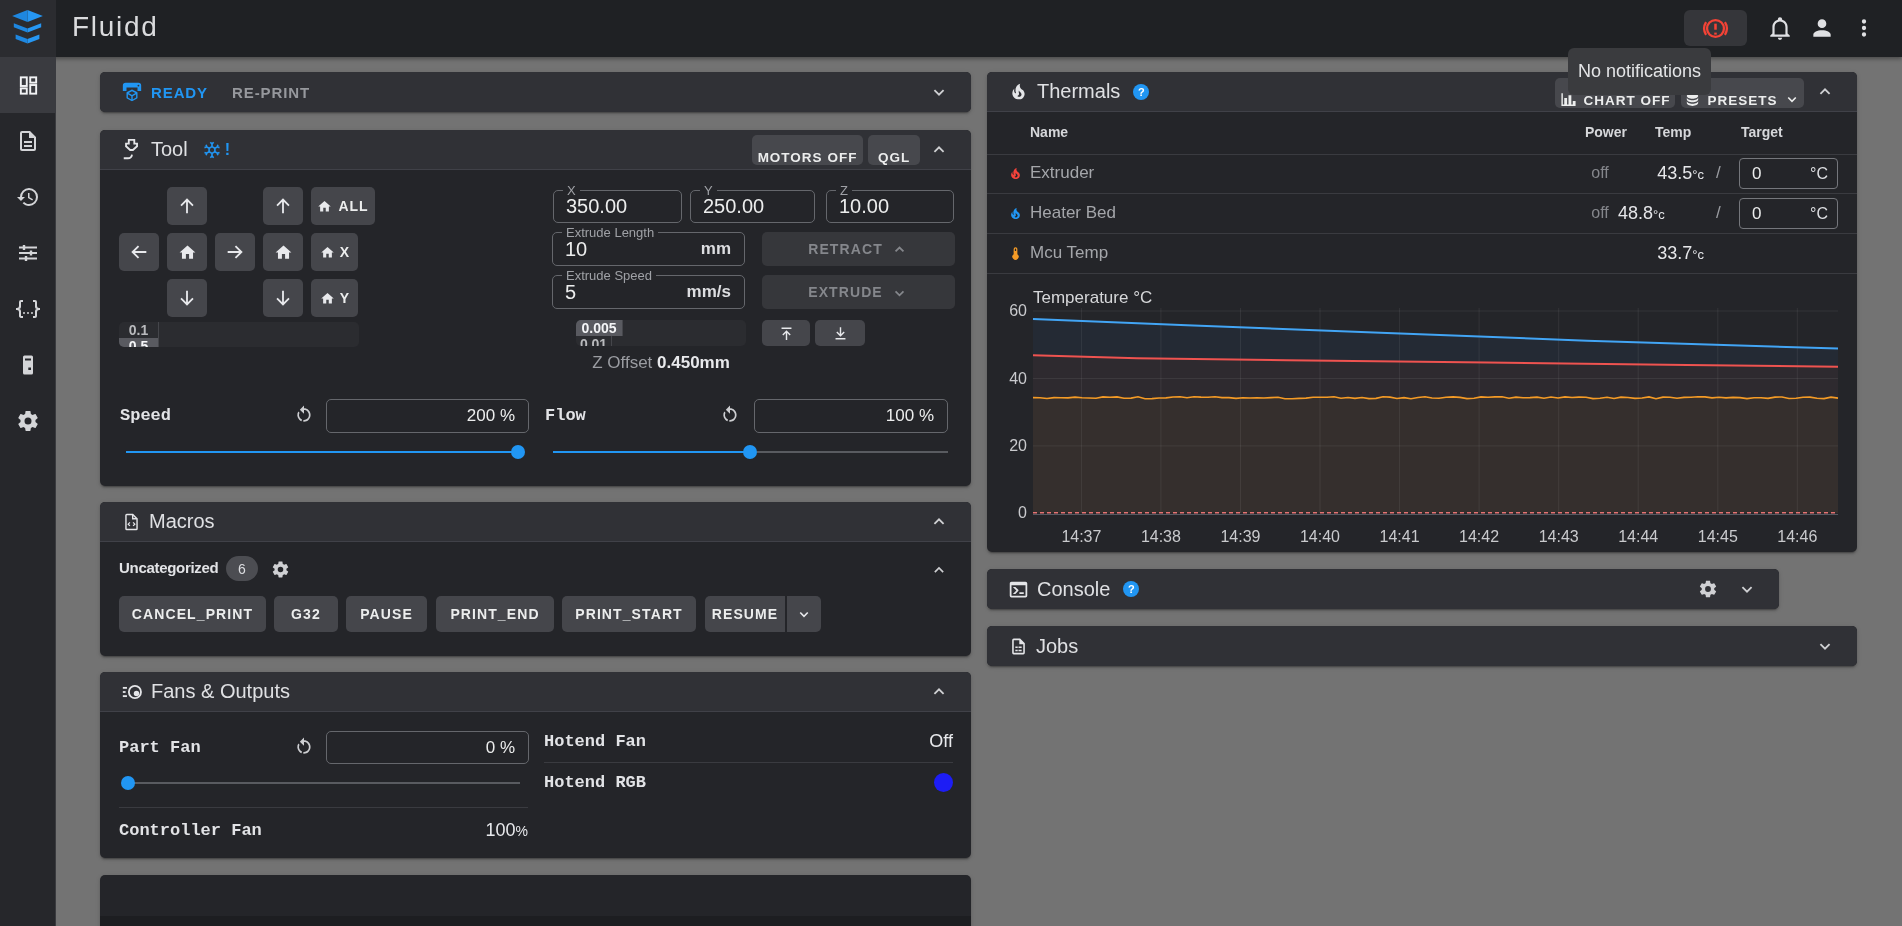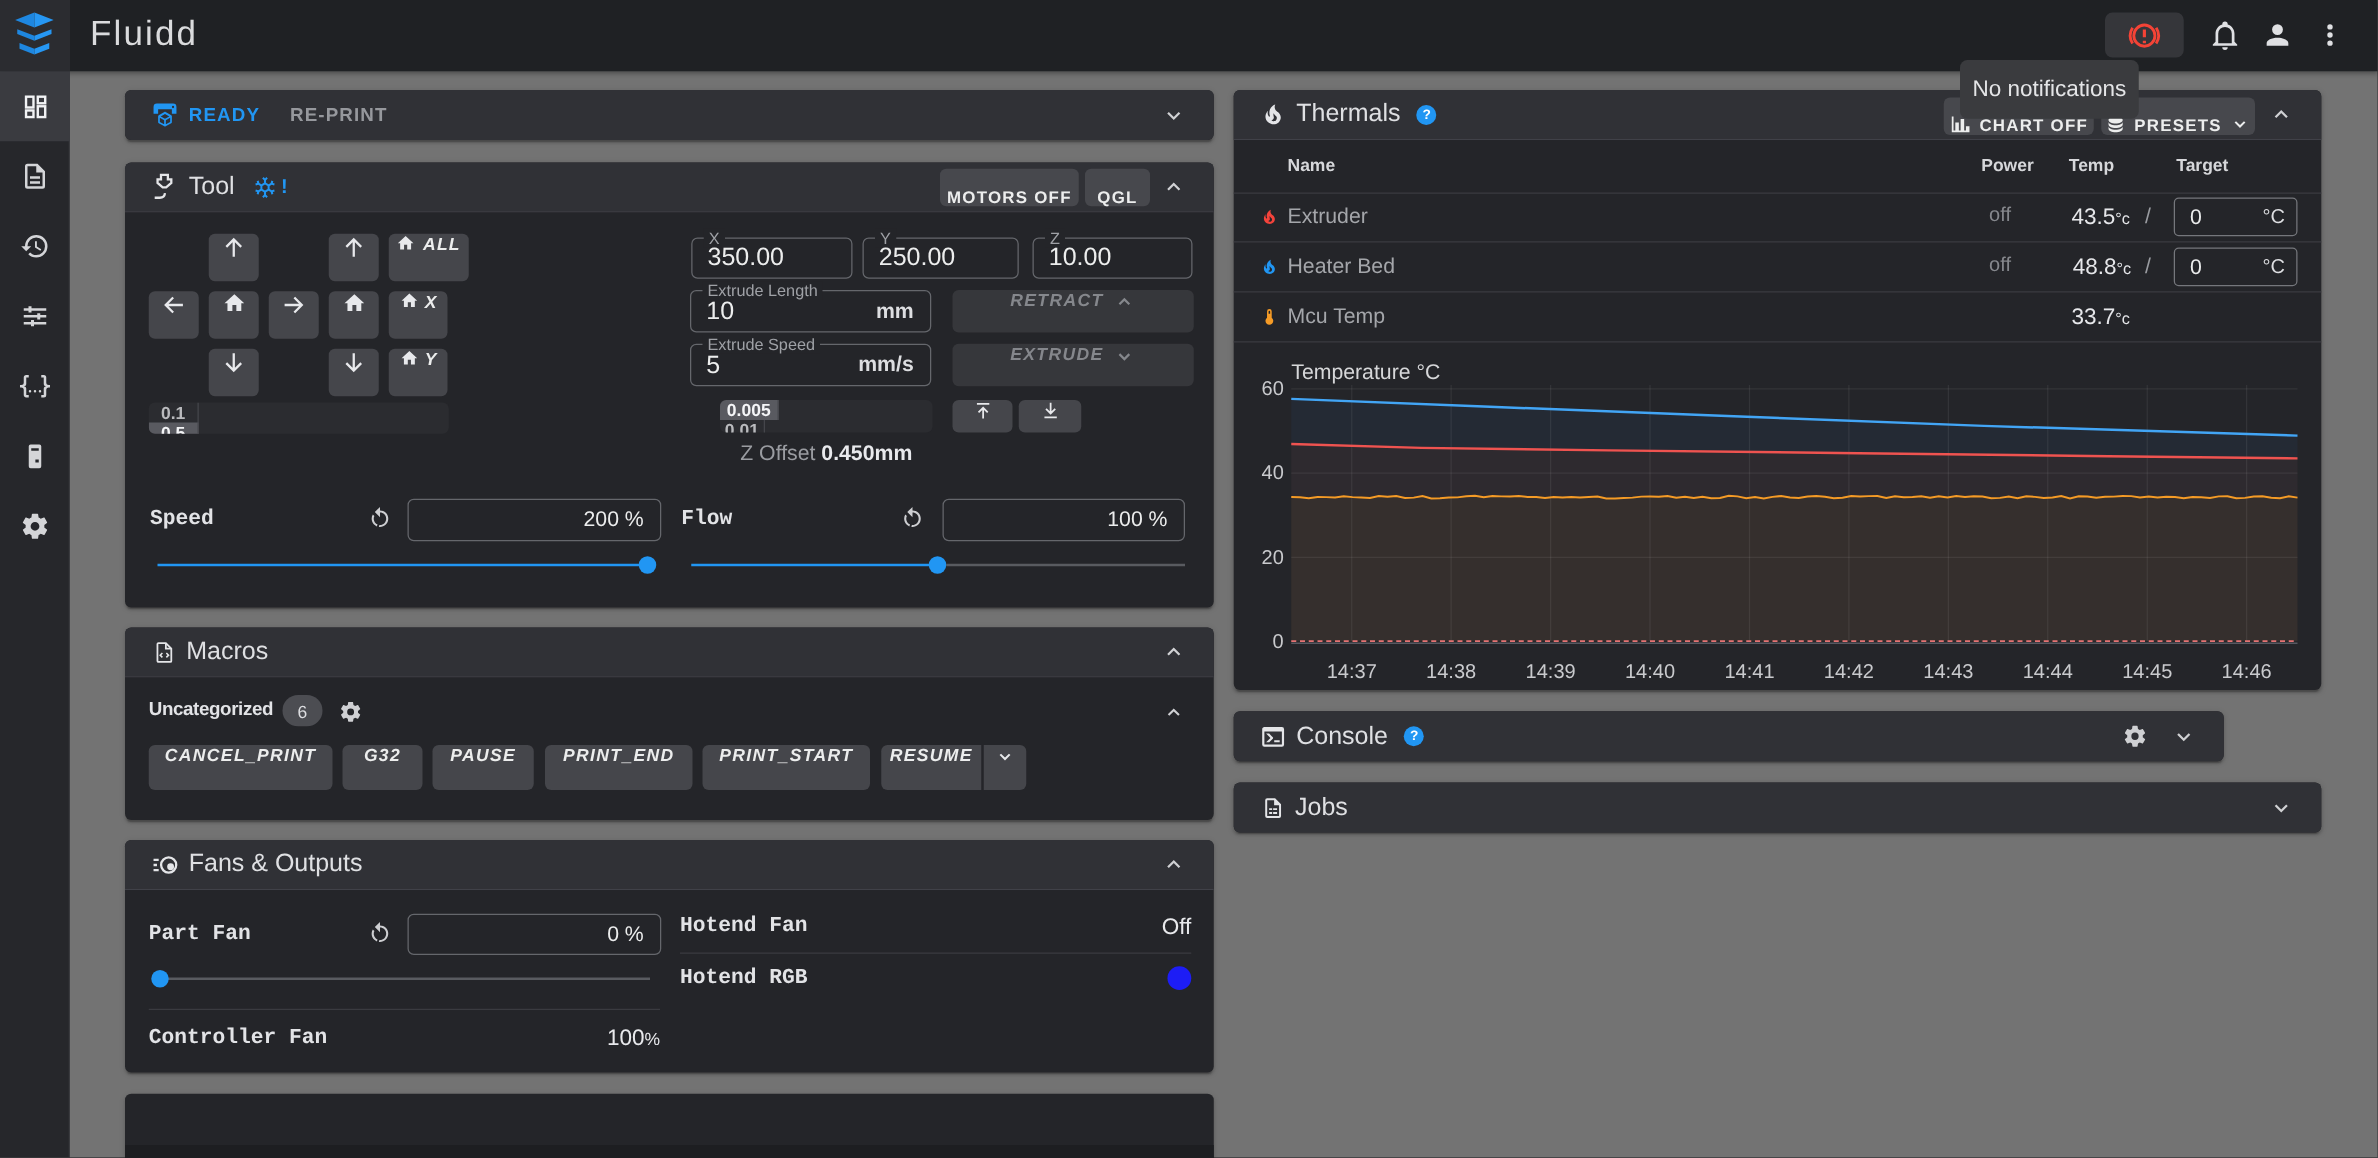--- a/index.html
+++ b/index.html
@@ -14,21 +14,21 @@
 #title { position:absolute; left:72px; top:11px; font-size:28px; color:#dadbdd; letter-spacing:1.7px; z-index:32; }
 .tbicon { position:absolute; top:10px; width:36px; height:36px; display:flex; align-items:center; justify-content:center; color:#dfe0e3; z-index:32; }
 #estop { position:absolute; left:1684px; top:10px; width:63px; height:36px; background:#35363a; border-radius:6px; display:flex; align-items:center; justify-content:center; color:#f44336; z-index:32; }
 
 .panel { position:absolute; background:#242529; border-radius:5px; box-shadow:0 3px 1px -2px rgba(0,0,0,.2),0 2px 2px 0 rgba(0,0,0,.14),0 1px 5px 0 rgba(0,0,0,.12); }
 .phead { position:absolute; left:0; top:0; right:0; height:40px; background:#303136; border-radius:5px 5px 0 0; border-bottom:1px solid #404148; display:flex; align-items:center; padding:0 12px; color:#e3e4e7; }
 .phead.only { border-radius:5px; border-bottom:none; height:100%; }
 .ptitle { font-size:20px; color:#dfe0e3; margin-left:8px; white-space:nowrap; }
 .hbtn { background:#47484d; border-radius:5px; color:#eceded; font-weight:bold; font-size:13.5px; letter-spacing:1px; display:flex; align-items:flex-end; justify-content:center; height:30px; }
 .qmark { width:16px; height:16px; border-radius:50%; background:#2196f3; color:#fff; font-size:11px; font-weight:bold; display:flex; align-items:center; justify-content:center; margin-left:13px; }
-.btn { position:absolute; background:#45464b; border-radius:5px; color:#eceded; display:flex; align-items:flex-start; justify-content:center;font-style:italic; }
+.btn { position:absolute; background:#45464b; border-radius:5px; color:#eceded; display:flex; align-items:center; justify-content:center; }
 .mbtn { font-weight:bold; font-size:14px; letter-spacing:1.1px; }
 .field { position:absolute; border:1px solid #65676c; border-radius:5px; }
 .field .flabel { position:absolute; top:-8px; left:9px; background:#242529; padding:0 4px; font-size:13px; color:#9fa1a6; line-height:15px; }
 .fval { position:absolute; left:12px; top:0; bottom:0; display:flex; align-items:center; font-size:20px; color:#eceded; }
 .fsuf { position:absolute; right:13px; top:0; bottom:0; display:flex; align-items:center; font-size:17px; font-weight:bold; color:#dddee1; }
 .seg { position:absolute; display:flex; background:#2b2c30; border-radius:5px; overflow:hidden;flex-direction:column; }
 .seg div { display:flex; align-items:center; justify-content:center; font-weight:bold; font-size:14px; color:#b9babd; border-right:1px solid #45464b; }
 .seg div:last-child { border-right:none; }
 .seg div.sel { background:#595a60; color:#f4f5f7; }
 .blab { font-weight:bold; font-size:17px; color:#e2e3e6; position:absolute;font-family:Liberation Mono, monospace; }
@@ -403,21 +403,21 @@
   <div class="field" style="left:752px;top:86px;width:99px;height:31px;border-color:#75777c;border-radius:4px">
         <span class="fval" style="font-size:17px">0</span>
         <span class="fsuf" style="font-weight:normal;font-size:16px;right:9px">°C</span>
       </div>
 
   <svg width="15" height="15" viewBox="0 0 24 24" fill="#2196f3" style="position:absolute;left:21px;top:134px">
         <path d="M17.66,11.2C17.43,10.9 17.15,10.64 16.89,10.38C16.22,9.78 15.46,9.35 14.82,8.72C13.33,7.26 13,4.85 13.95,3C13,3.23 12.17,3.75 11.46,4.32C8.87,6.4 7.85,10.07 9.07,13.22C9.11,13.32 9.15,13.42 9.15,13.55C9.15,13.77 9,13.97 8.8,14.05C8.57,14.15 8.33,14.09 8.14,13.93C8.08,13.88 8.04,13.83 8,13.76C6.87,12.33 6.69,10.28 7.45,8.64C5.78,10 4.87,12.3 5,14.47C5.06,14.97 5.12,15.47 5.29,15.97C5.43,16.57 5.7,17.17 6,17.7C7.08,19.43 8.95,20.67 10.96,20.92C13.1,21.19 15.39,20.8 17.03,19.32C18.86,17.66 19.5,15 18.56,12.72L18.43,12.46C18.22,12 17.66,11.2 17.66,11.2M14.5,17.5C14.22,17.74 13.76,18 13.4,18.1C12.28,18.5 11.16,17.94 10.5,17.28C11.69,17 12.4,16.12 12.61,15.23C12.78,14.43 12.46,13.77 12.33,13C12.21,12.26 12.23,11.63 12.5,10.94C12.69,11.32 12.89,11.7 13.13,12C13.9,13 15.11,13.44 15.37,14.8C15.41,14.94 15.43,15.08 15.43,15.23C15.46,16.05 15.1,16.95 14.5,17.5H14.5Z"></path>
       </svg>
   <span style="position:absolute;left:43px;top:131px;font-size:17px;color:#a4a6aa">Heater Bed</span>
   <span style="position:absolute;left:588px;top:132px;width:50px;text-align:center;font-size:16px;color:#85878c">off</span>
-  <span style="position:absolute;left:618px;top:131px;width:100px;text-align:right;font-size:18px;color:#e6e7ea">48.8<span style="font-size:13px">°c</span></span>
+  <span style="position:absolute;left:631px;top:131px;width:100px;text-align:left;font-size:18px;color:#e6e7ea">48.8<span style="font-size:13px">°c</span></span>
   <span style="position:absolute;left:729px;top:131px;font-size:17px;color:#9a9ca1">/</span>
   <div class="field" style="left:752px;top:126px;width:99px;height:31px;border-color:#75777c;border-radius:4px">
         <span class="fval" style="font-size:17px">0</span>
         <span class="fsuf" style="font-weight:normal;font-size:16px;right:9px">°C</span>
       </div>
 
   <svg width="15" height="15" viewBox="0 0 24 24" fill="#f59b26" style="position:absolute;left:21px;top:174px">
         <path d="M15,13V5A3,3 0 0,0 9,5V13A5,5 0 1,0 15,13M12,4A1,1 0 0,1 13,5V8H11V5A1,1 0 0,1 12,4Z"></path>
       </svg>
   <span style="position:absolute;left:43px;top:171px;font-size:17px;color:#a4a6aa">Mcu Temp</span>

